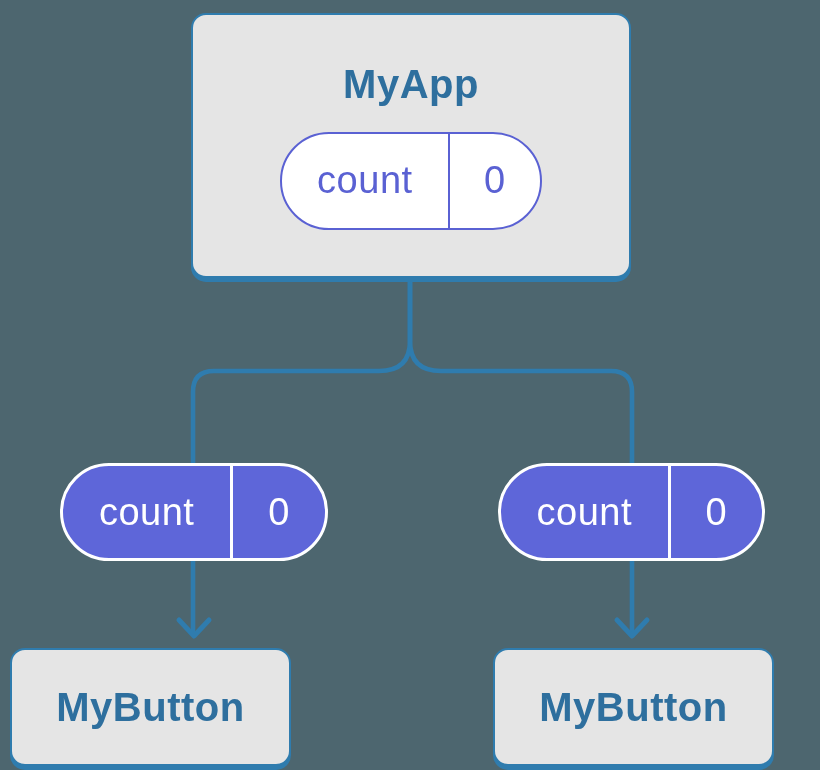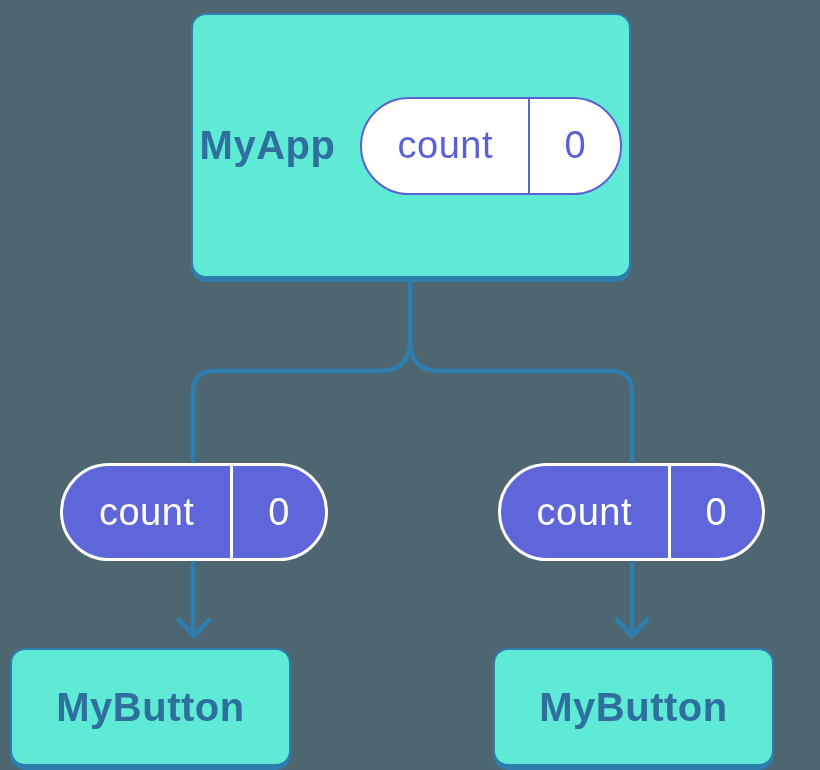--- a/index.html
+++ b/index.html
@@ -22,26 +22,26 @@
     stroke: var(--connector, #2F7CAE);
     stroke-width: 4.6;
   }
   .connectors path.arrowhead {
     stroke-width: 5;
     stroke-linecap: round;
     stroke-linejoin: round;
   }
   .node {
     position: absolute;
-    background: #5eead4;
+    background: #e5e5e5;
     border: 2.5px solid var(--node-border, #2F7CAE);
     border-radius: 15px;
     box-shadow: 0 4px 0 var(--node-border, #2F7CAE);
     display: flex;
-    flex-direction: row;
+    flex-direction: column;
     align-items: center;
     justify-content: center;
   }
   .node-root { left: 191px; top: 13px; width: 440px; height: 265px; gap: 25px; }
   .node-child { width: 281px; height: 118px; }
   .node-child-left  { left: 10px;  top: 648px; }
   .node-child-right { left: 493px; top: 648px; }
   .node-title {
     font-size: 40px;
     font-weight: 600;

